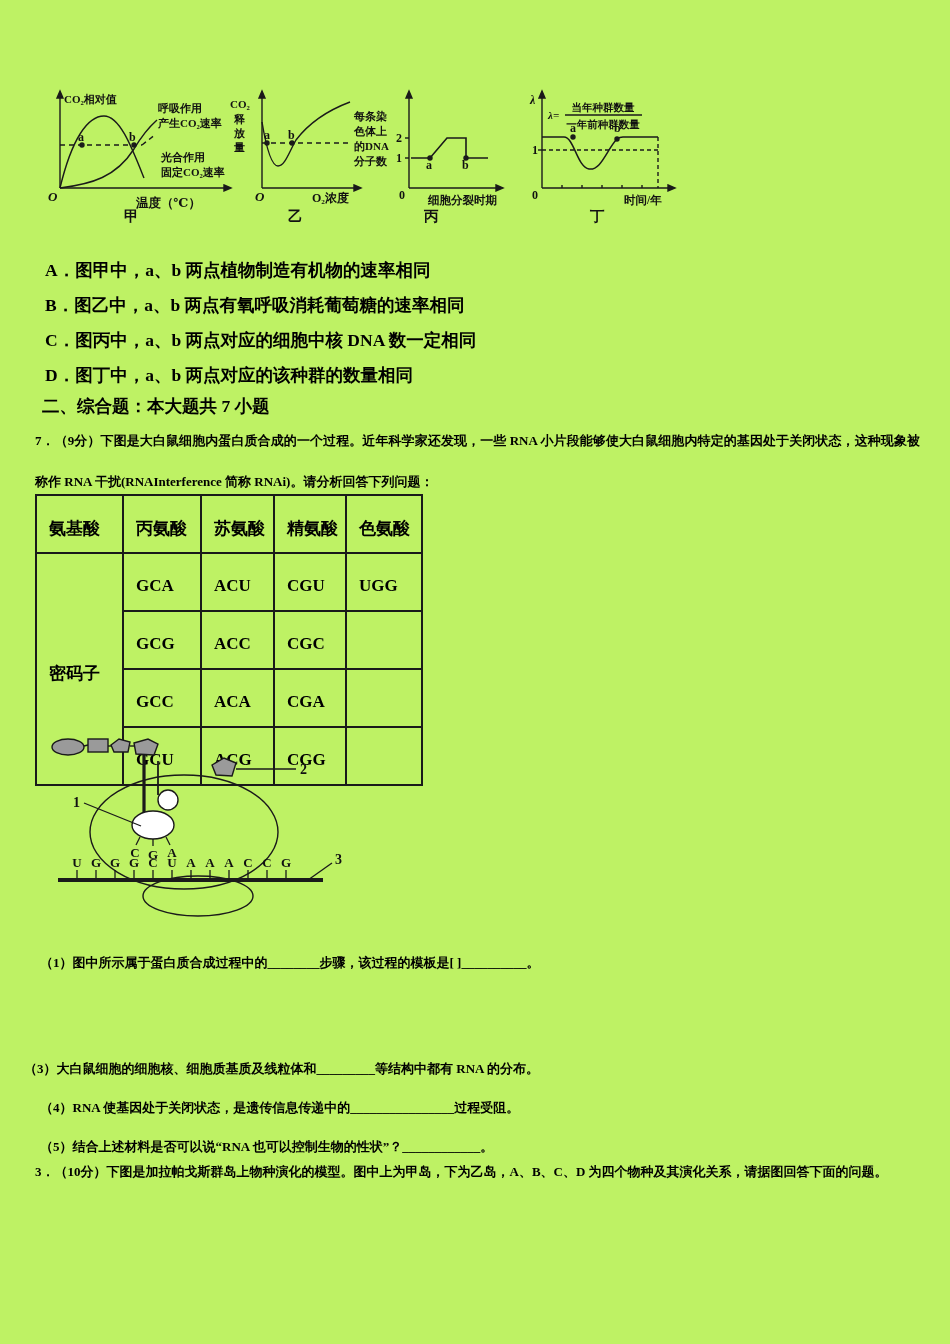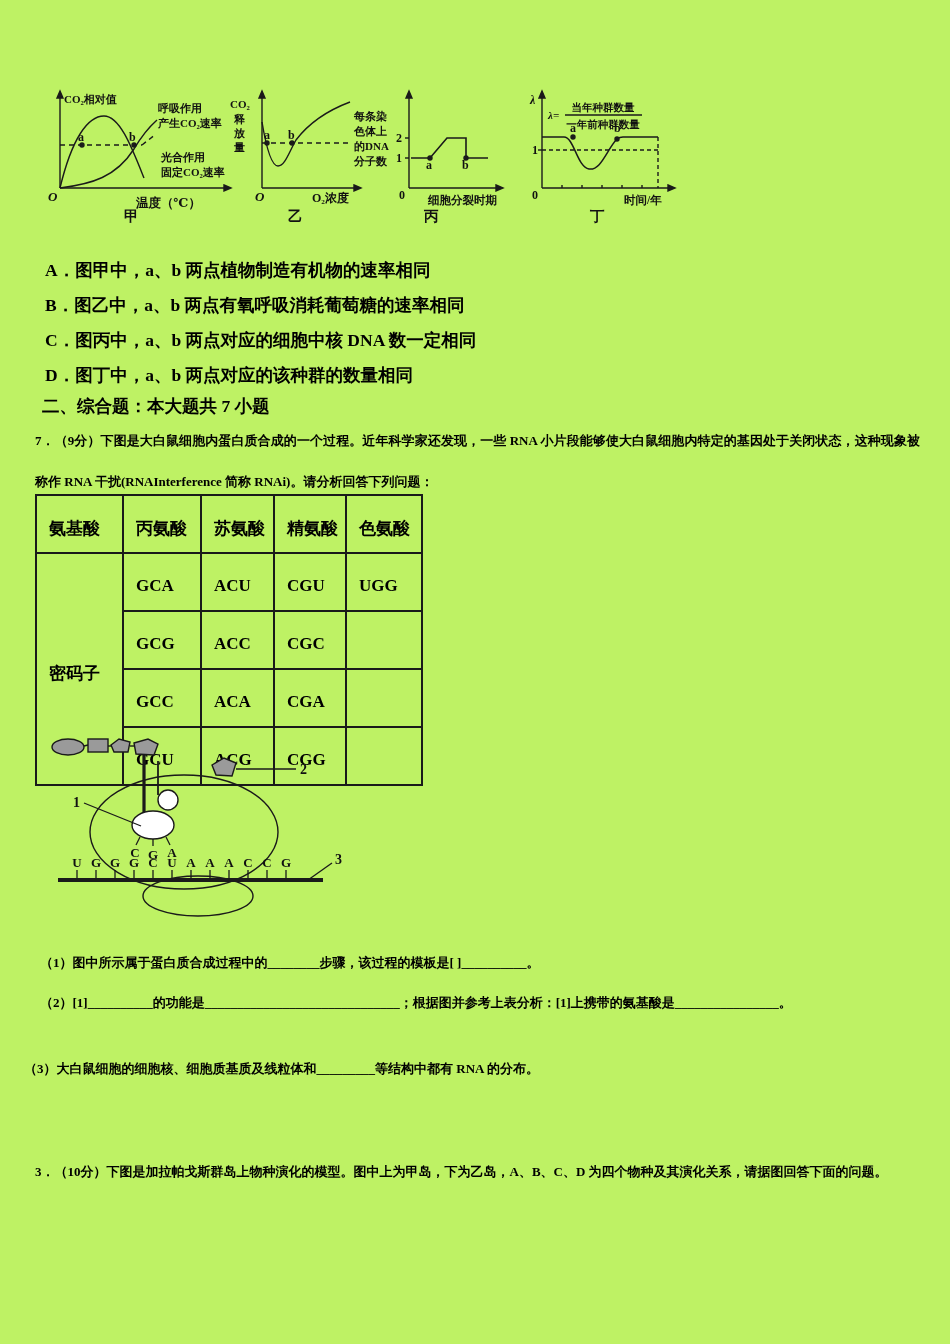--- a/index.html
+++ b/index.html
@@ -243,18 +243,19 @@
     <text x="260" y="41" font-size="14">2</text>
 
     <line x1="44" y1="70" x2="101" y2="93" stroke-width="1.3"></line>
     <text x="33" y="74" font-size="14">1</text>
 
     <line x1="268" y1="147" x2="292" y2="130" stroke-width="1.3"></line>
     <text x="295" y="131" font-size="14">3</text>
   </svg>
 
   <div class="abs sub" style="left:40px;top:942px;width:900px">（1）图中所示属于蛋白质合成过程中的________步骤，该过程的模板是[ ]__________。</div>
-  <div class="abs sub" style="left:40px;top:982px;width:900px">（2）[1]__________的功能是______________________________；根据图并参考上表分析：[1]上携带的氨基酸是________________。</div>
   <div class="abs sub" style="left:24px;top:1048px;width:900px">（3）大白鼠细胞的细胞核、细胞质基质及线粒体和_________等结构中都有 RNA 的分布。</div>
+  <div class="abs sub" style="left:40px;top:1087px;width:900px">（4）RNA 使基因处于关闭状态，是遗传信息传递中的________________过程受阻。</div>
+  <div class="abs sub" style="left:40px;top:1126px;width:900px">（5）结合上述材料是否可以说“RNA 也可以控制生物的性状”？____________。</div>
 
   <div class="abs para" style="left:35px;top:1152px;width:895px;line-height:40px">3．（10分）下图是加拉帕戈斯群岛上物种演化的模型。图中上为甲岛，下为乙岛，A、B、C、D 为四个物种及其演化关系，请据图回答下面的问题。</div>
 
 </div>
 
 </body></html>

